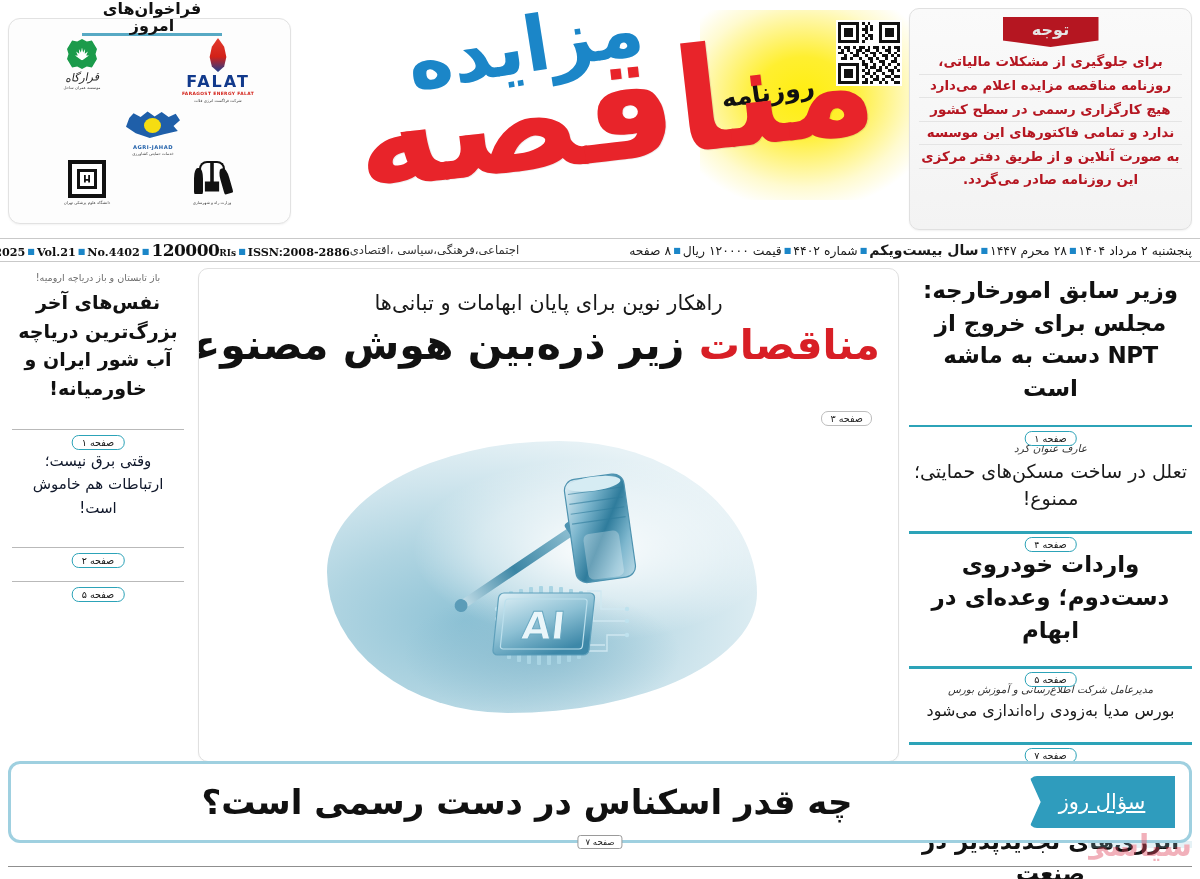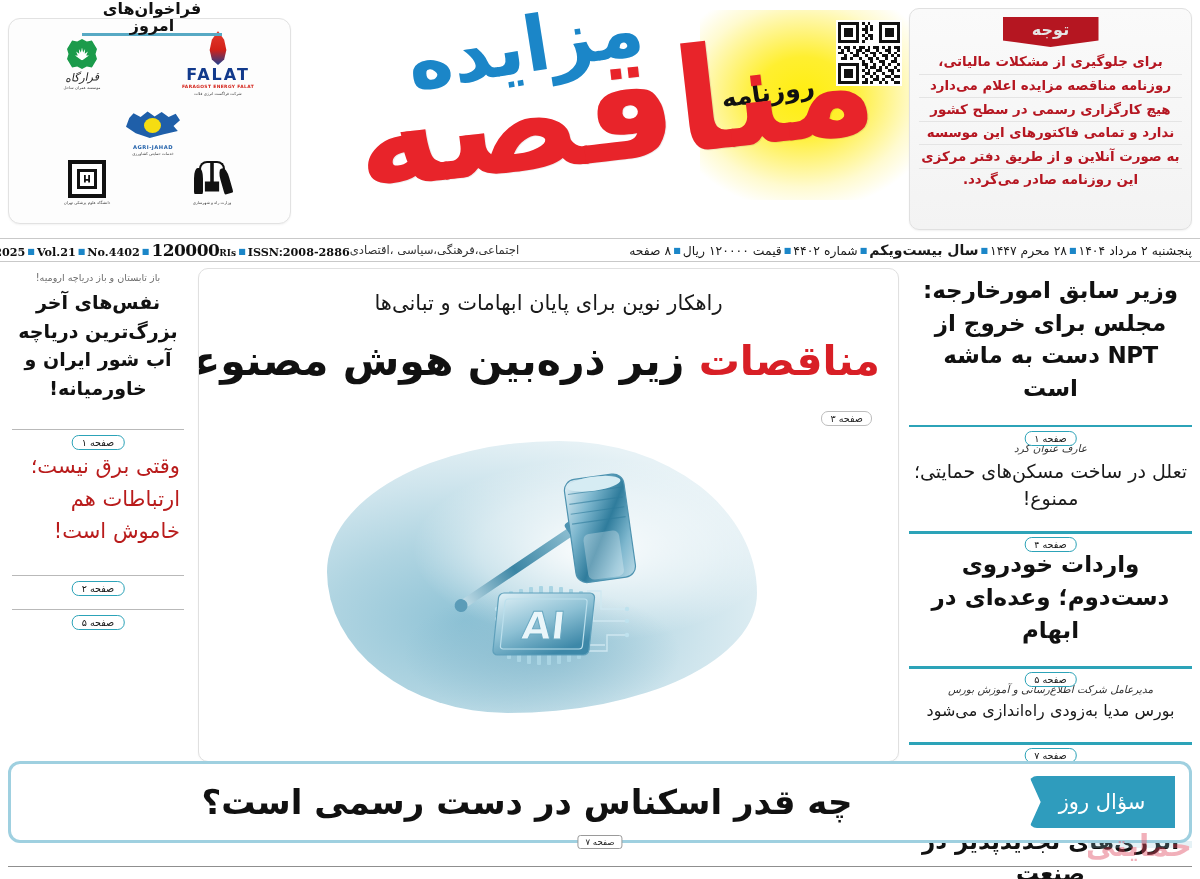--- a/index.html
+++ b/index.html
@@ -369,21 +369,21 @@
     position: relative;
     padding: 22px 18px 10px;
     box-shadow: 0 1px 2px rgba(0,0,0,.04);
     overflow: hidden;
   }
   .lead-kicker {
     text-align: center;
     font-size: 21px;
     color: #1a1a1a;
     letter-spacing: -0.5px;
-    margin-bottom: 22px;
+    margin-bottom: 6px;
   }
   .lead-title {
     text-align: center;
     font-size: 41px;
     font-weight: bold;
     line-height: 1.18;
     letter-spacing: -1.6px;
     color: #111;
     white-space: nowrap;
   }
@@ -431,23 +431,22 @@
   }
   .teaser-kicker {
     font-size: 9.6px; color: #6b6b6b; margin-bottom: 5px;
     letter-spacing: -0.2px;
   }
   .teaser-bold {
     font-size: 19px; font-weight: bold; color: #111;
     line-height: 1.5; letter-spacing: -0.5px;
   }
   .teaser-light {
-    font-size: 21px; color: #b91c1c; line-height: 1.55;
+    font-size: 15px; color: #0f172a; line-height: 1.55;
     letter-spacing: -0.3px;
-    text-align: right;
   }
   .rule-left {
     position: relative; height: 18px; margin: 16px 0 14px;
   }
   .rule-left::before {
     content: "";
     position: absolute; left: 0; right: 0; top: 11px;
     height: 1px; background: #b9b9b9;
   }
   .rule-left .badge { border-color: #2ca3b8; }
@@ -474,20 +473,21 @@
     flex: none;
     width: 146px; height: 52px;
     background: #2f9cbd;
     color: #fff;
     font-size: 21px;
     font-weight: normal;
     display: flex; align-items: center; justify-content: center;
     border-radius: 8px 0 0 8px;
     clip-path: polygon(0 0, 100% 0, 100% 100%, 0 100%, 8% 50%);
     letter-spacing: -0.5px;
+    text-decoration: underline;
   }
   .qod-text {
     flex: 1;
     text-align: center;
     font-size: 34px;
     font-weight: bold;
     color: #111;
     letter-spacing: -1.2px;
     white-space: nowrap;
   }
@@ -534,21 +534,21 @@
 
     <div class="tenders-panel">
       <div class="logo-grid">
 
         <div class="logo-cell" style="left:18px; top:8px; width:90px;">
           <div class="lg-rosette"></div>
           <div class="lg-script">قرارگاه</div>
           <div class="logo-cap">موسسه عمران ساحل</div>
         </div>
 
-        <div class="logo-cell" style="right:14px; top:0; width:96px;">
+        <div class="logo-cell" style="right:14px; top:7px; width:96px;">
           <div class="lg-flame"></div>
           <div class="lg-falat">FALAT</div>
           <div class="lg-falat-sub">FARAGOST ENERGY FALAT</div>
           <div class="logo-cap">شرکت فراگست انرژی فلات</div>
         </div>
 
         <div class="logo-cell" style="left:96px; top:78px; width:76px;">
           <div class="lg-gear">
             <div class="lg-gear-txt">AGRI-JAHAD</div>
           </div>
@@ -876,17 +876,17 @@
 
   <div class="bottom">
     <div class="qod">
       <div class="qod-tag">سؤال روز</div>
       <div class="qod-text">چه قدر اسکناس در دست رسمی است؟</div>
       <div class="qod-badge">صفحه ۷</div>
     </div>
     <div class="bottom-rule"></div>
     <div class="watermark">
       <div class="wm-bar"></div>
-      <div class="wm-txt">حمایتی</div>
+      <div class="wm-txt">سیاسی</div>
     </div>
   </div>
 
 </div>
 
 </body></html>

